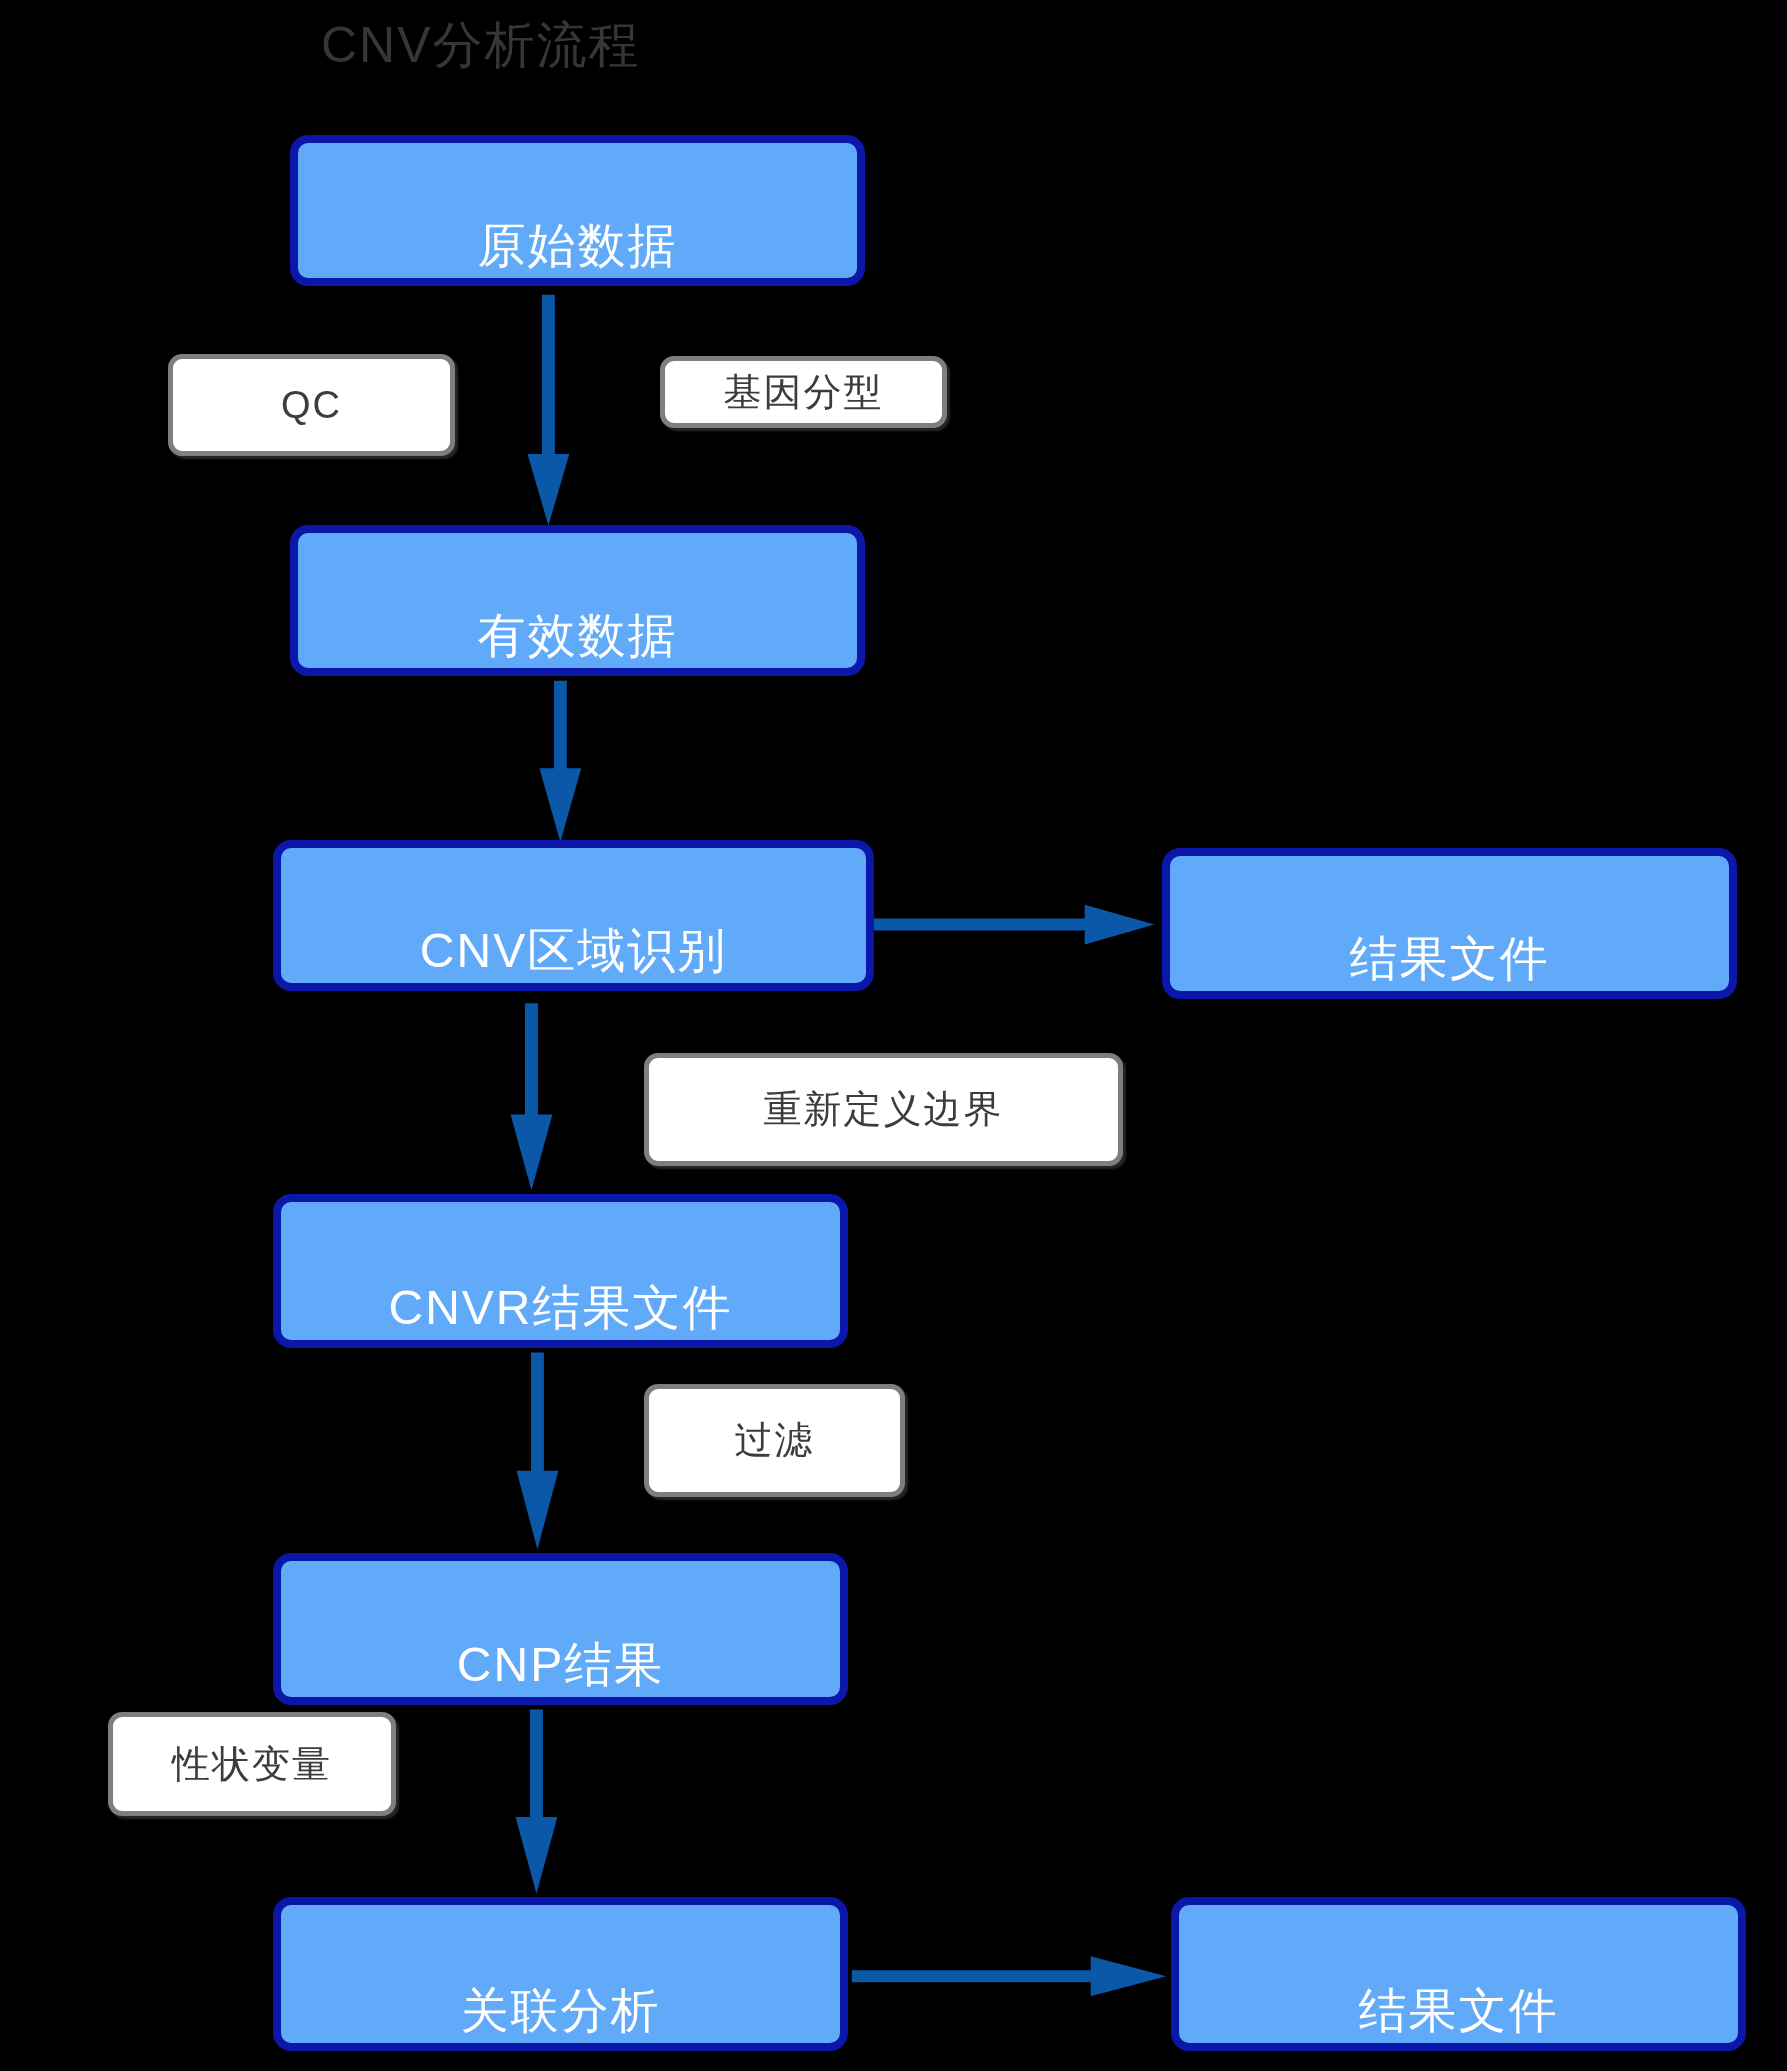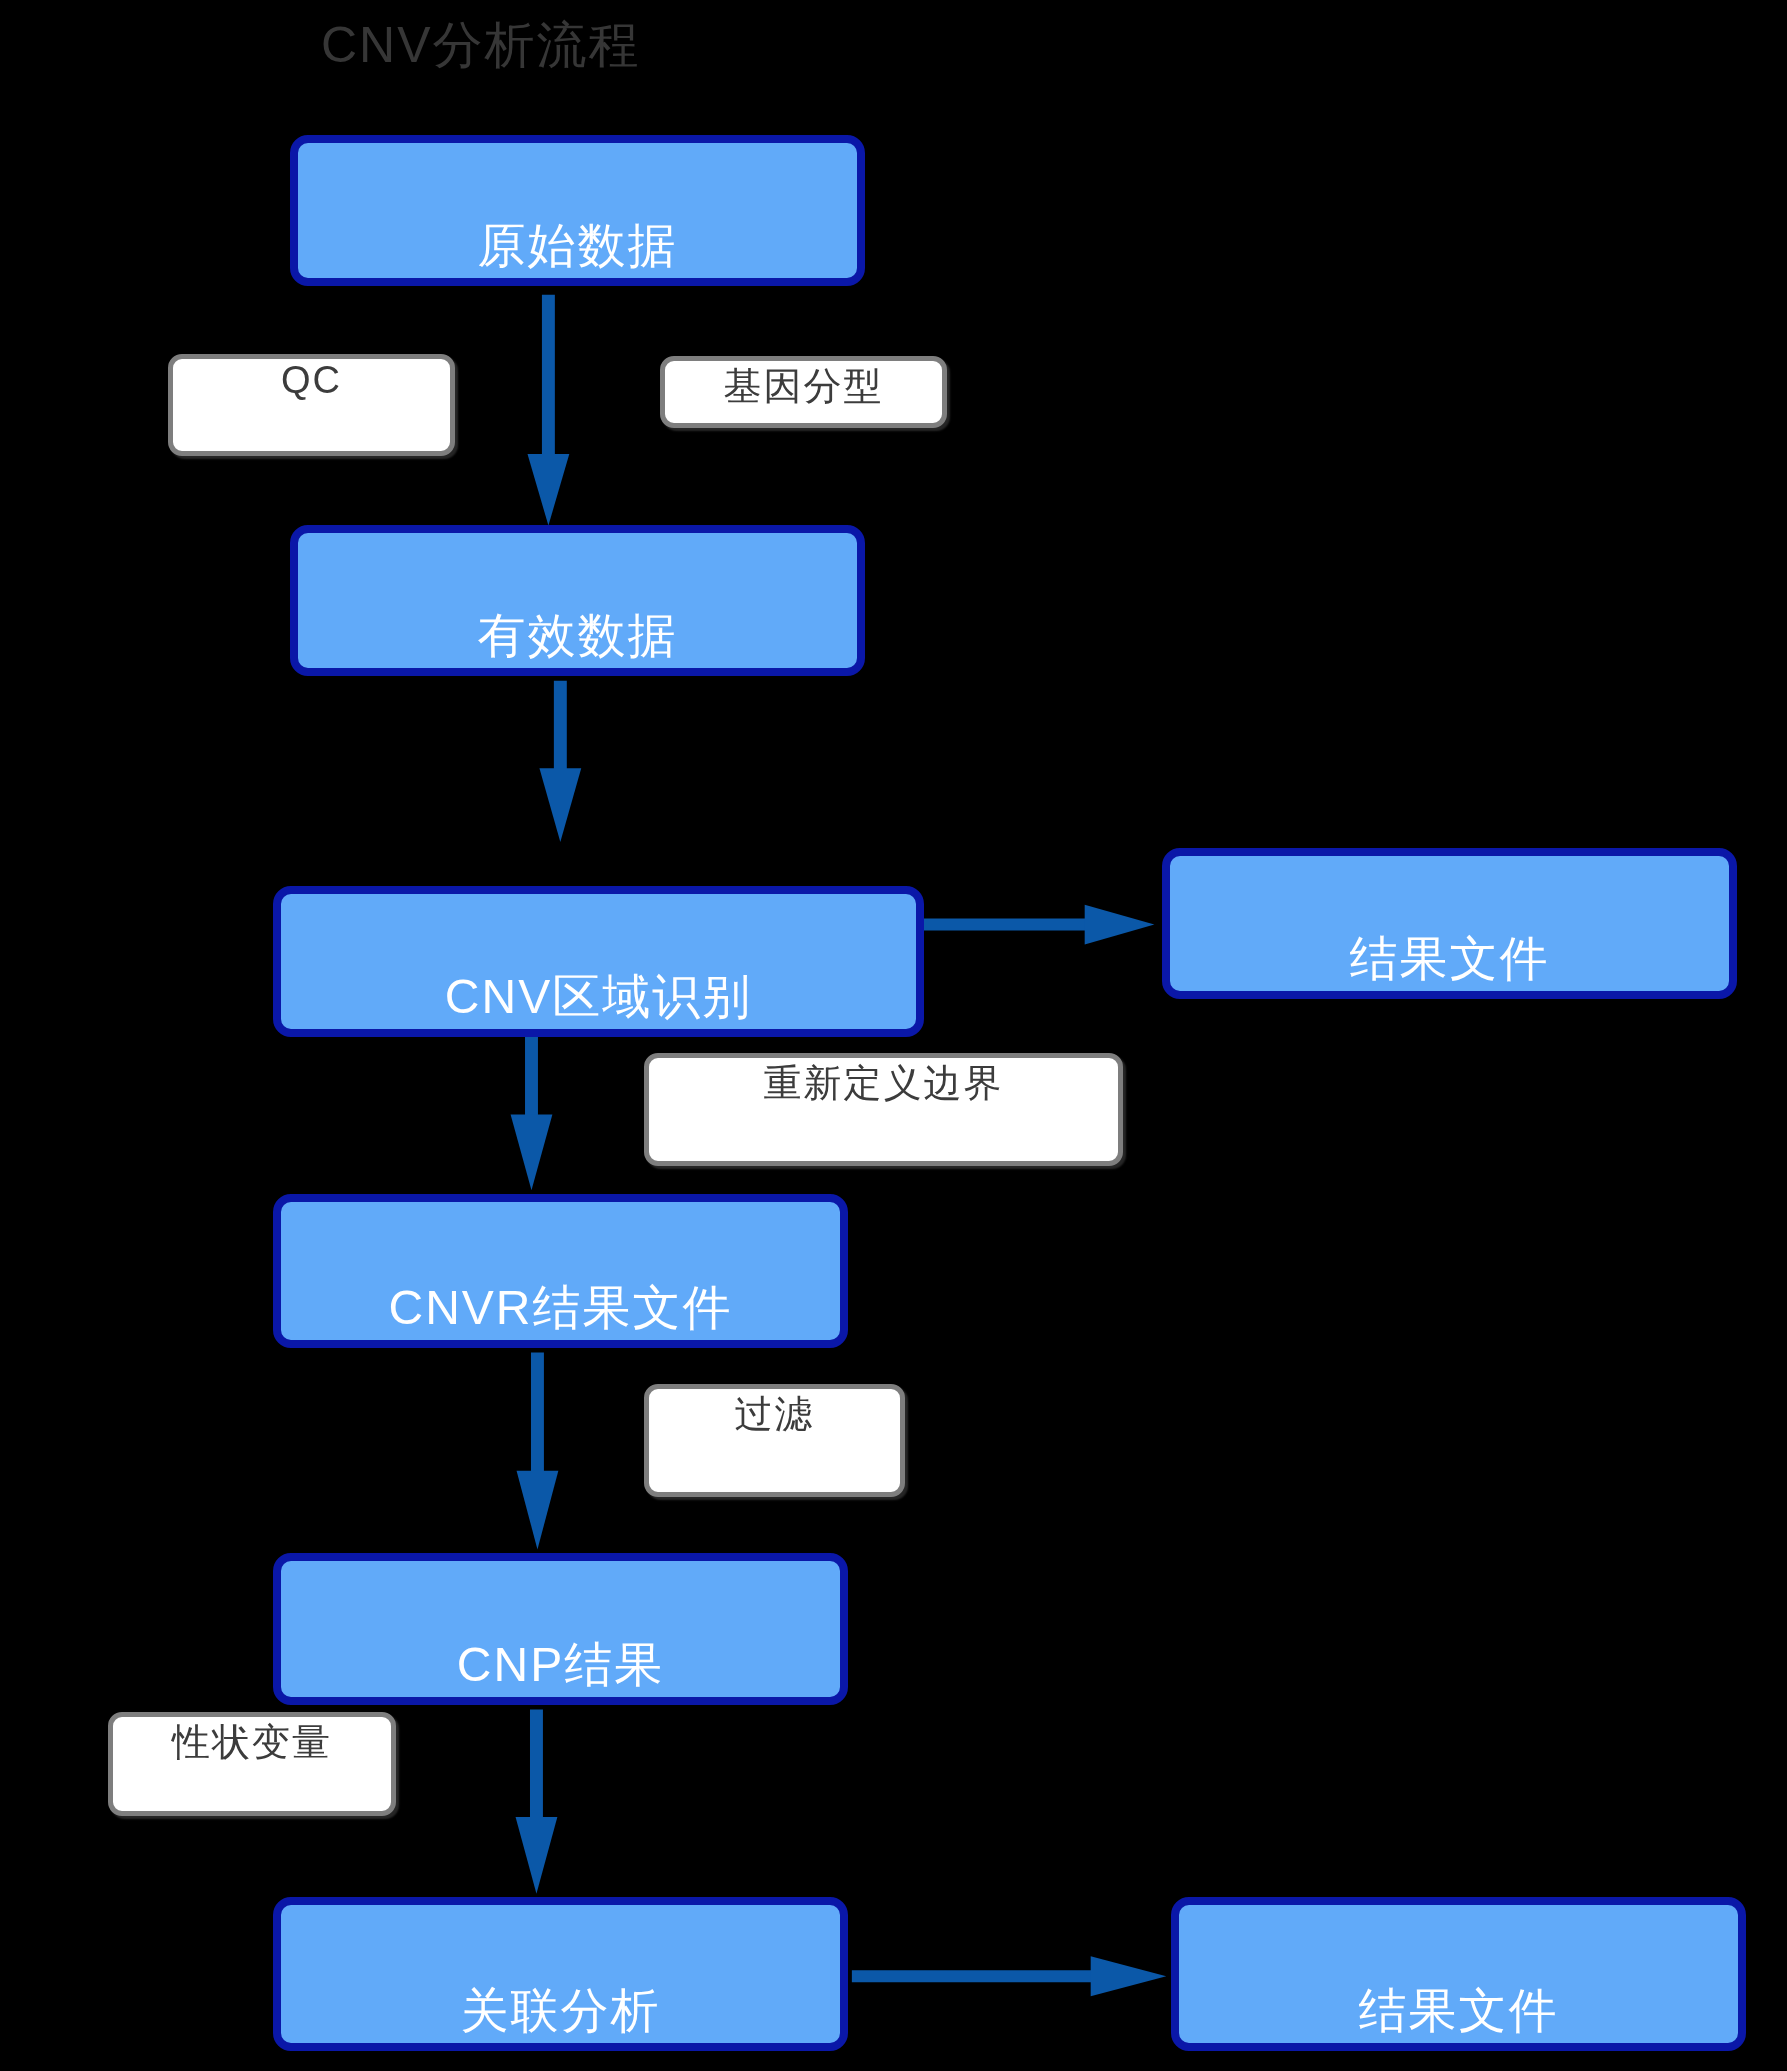--- a/index.html
+++ b/index.html
@@ -43,21 +43,21 @@
     white-space: nowrap;
   }
   .edge-label {
     position: absolute;
     box-sizing: border-box;
     background: var(--label-fill, #FFFFFF);
     border: 5px solid var(--label-border, #7E7E7E);
     border-radius: 14px;
     box-shadow: 3px 3px 2px rgba(110,110,110,0.35);
     display: flex;
-    align-items: flex-start;
+    align-items: center;
     justify-content: center;
   }
   .edge-label span {
     color: var(--label-text, #3C3C3C);
     font-size: 38px;
     letter-spacing: 2px;
     white-space: nowrap;
   }
   svg.arrows {
     position: absolute;
@@ -115,21 +115,21 @@
   </svg>
 
   <div class="node" style="left:258px; top:135px; width:575px; height:151px">
     <span>原始数据</span>
   </div>
 
   <div class="node" style="left:258px; top:525px; width:575px; height:151px">
     <span>有效数据</span>
   </div>
 
-  <div class="node" style="left:241px; top:886px; width:651px; height:151px">
+  <div class="node" style="left:241px; top:840px; width:601px; height:151px">
     <span>CNV区域识别</span>
   </div>
 
   <div class="node" style="left:1130px; top:848px; width:575px; height:151px">
     <span>结果文件</span>
   </div>
 
   <div class="node" style="left:241px; top:1194px; width:575px; height:154px">
     <span>CNVR结果文件</span>
   </div>

